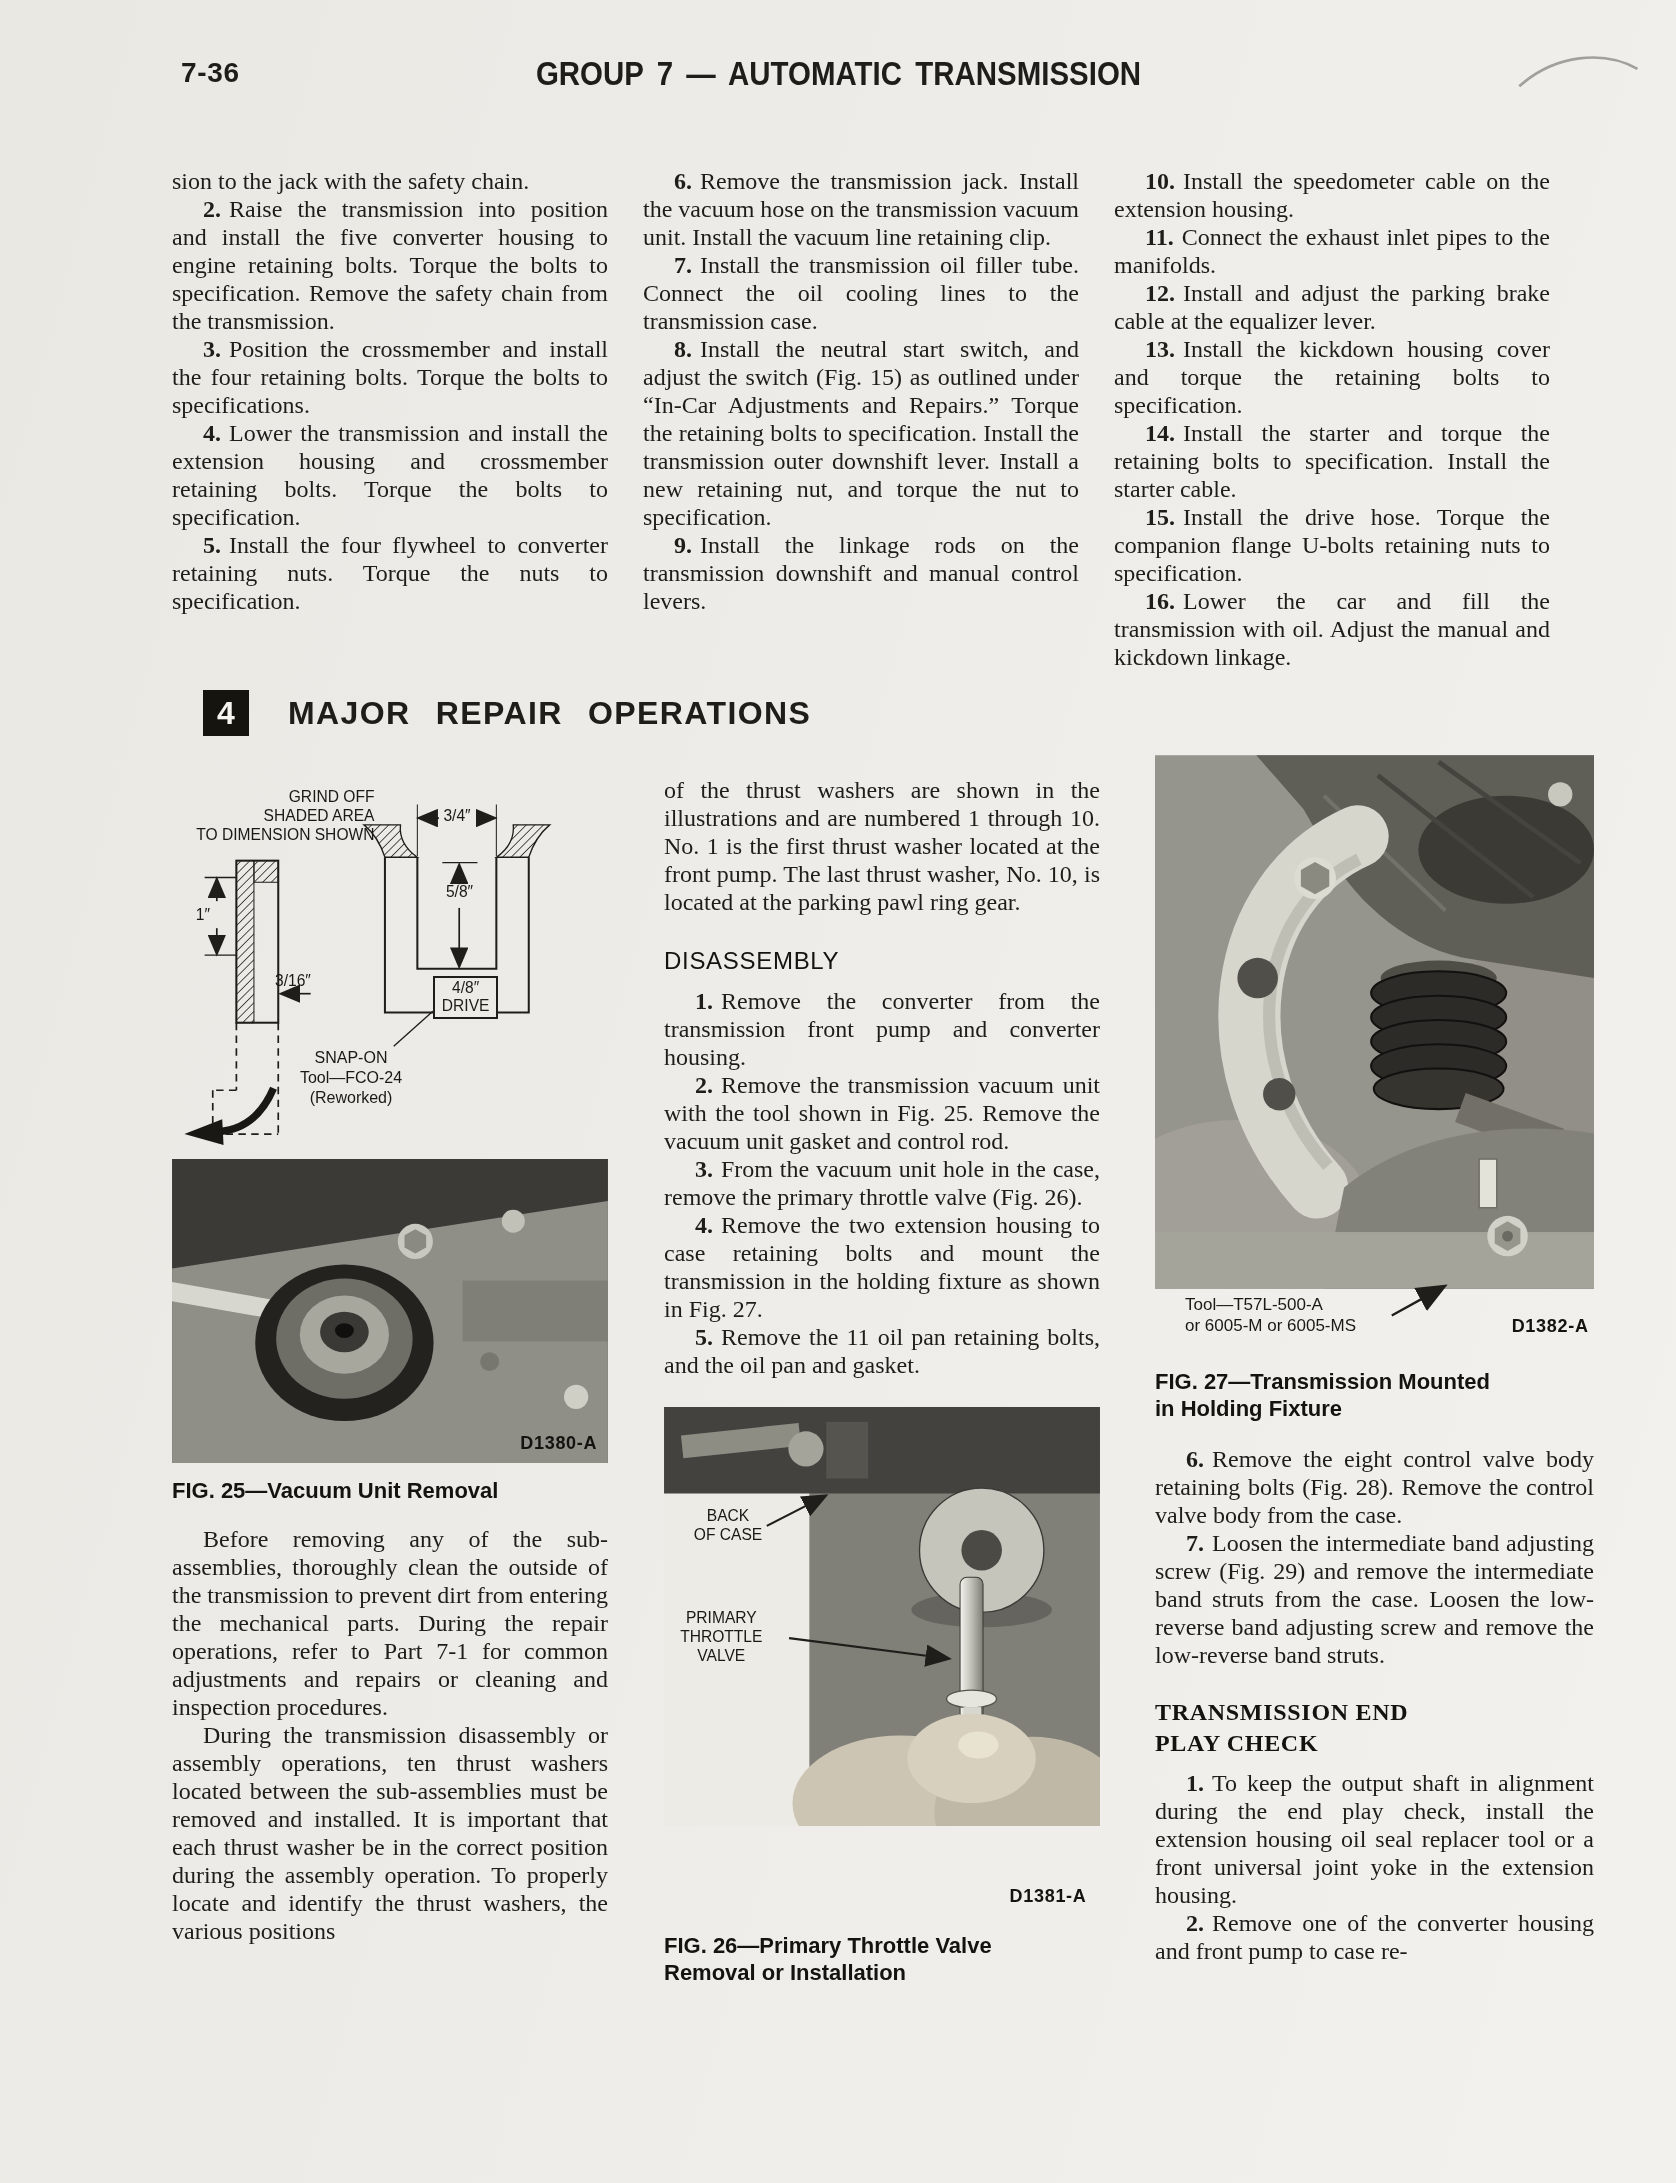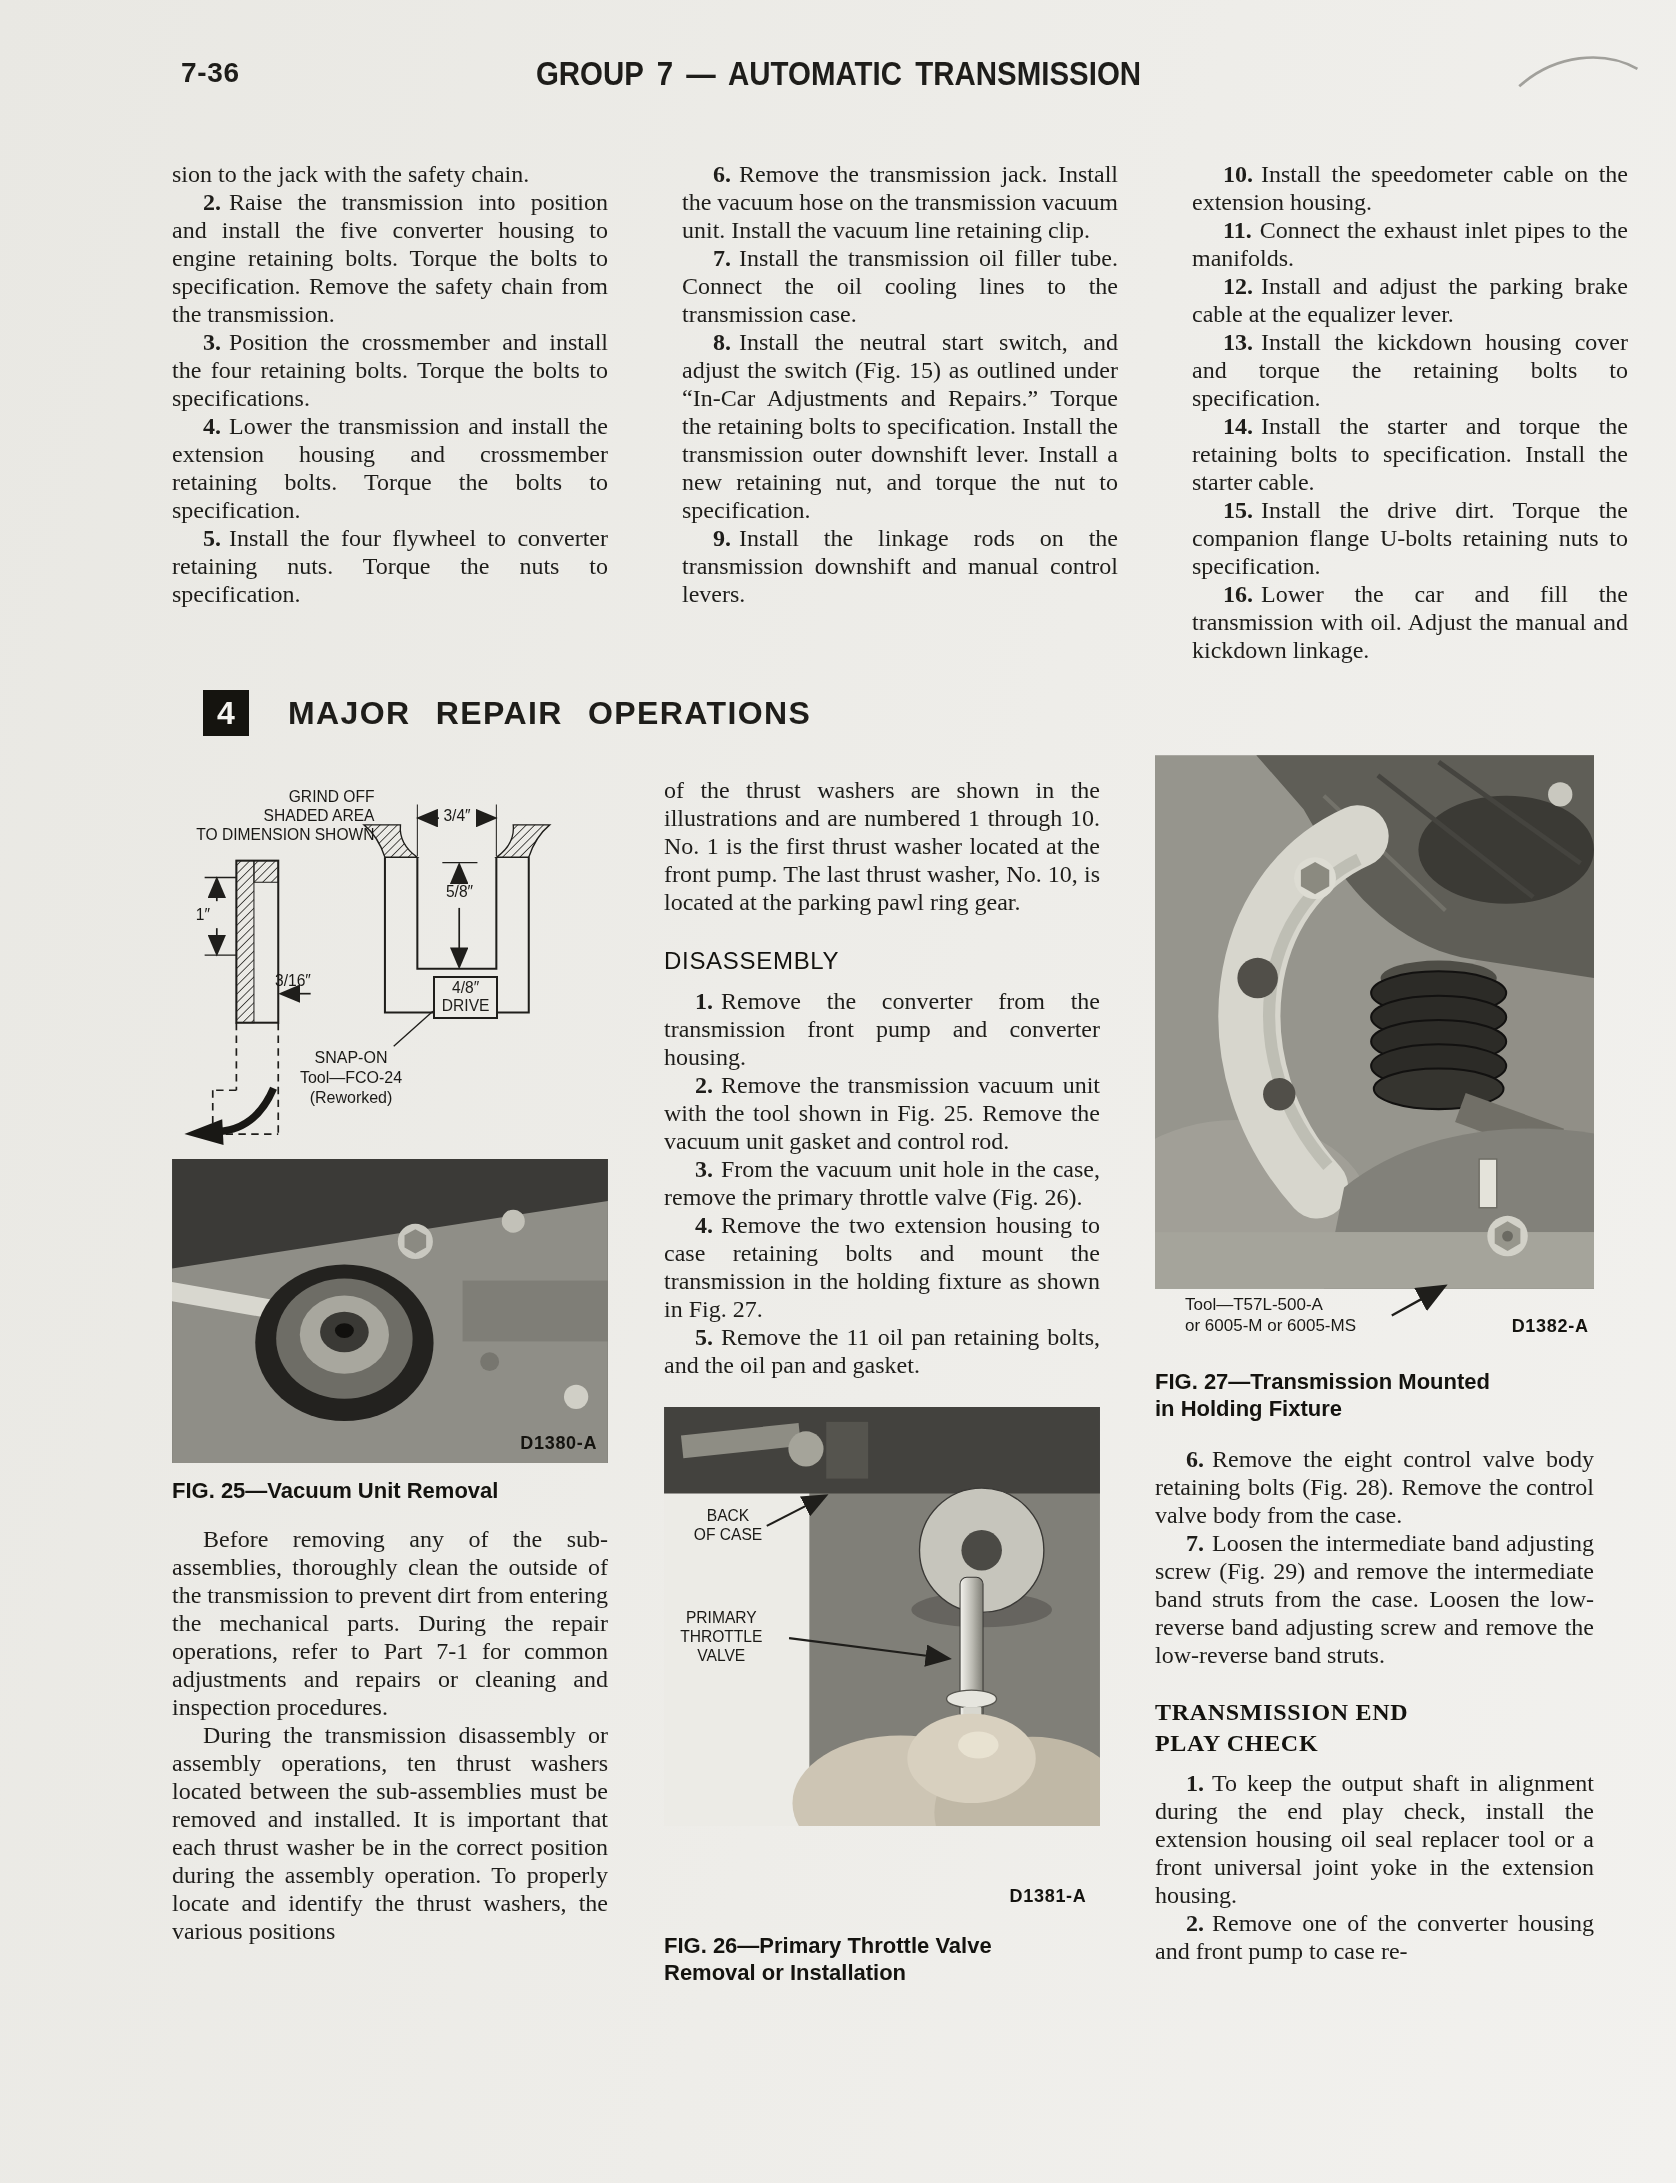--- a/index.html
+++ b/index.html
@@ -19,22 +19,22 @@
     letter-spacing:0; word-spacing:5.4px; transform:scale(0.95,1.08); transform-origin:center top;
   }
   .corner-curl { position:absolute; left:1515px; top:46px; }
 
   .textcol { font-size:24px; line-height:28px; text-align:justify; }
   .para { text-indent:31px; }
   .para.noindent { text-indent:0; }
   .stepnum { font-weight:bold; margin-right:8px; }
 
   .top-grid {
-    position:absolute; left:172px; top:160px; width:1420px;
-    display:grid; grid-template-columns:436px 436px 436px; column-gap:74px;
+    position:absolute; left:172px; top:167px; width:1420px;
+    display:grid; grid-template-columns:436px 436px 436px; column-gap:35px;
   }
 
   .banner { position:absolute; left:203px; top:690px; display:flex; align-items:center; }
   .banner-num {
     width:46px; height:46px; background:#15140f; color:#f6f5f0;
     font-family:"Liberation Sans", sans-serif; font-weight:bold; font-size:32px;
     display:flex; align-items:center; justify-content:center;
   }
   .banner-title {
     margin-left:39px; font-family:"Liberation Sans", sans-serif; font-weight:bold;
@@ -136,21 +136,21 @@
           <p class="para"><b class="stepnum">10.</b><span>Install the speedometer cable on the extension housing.</span></p>
 
           <p class="para"><b class="stepnum">11.</b><span>Connect the exhaust inlet pipes to the manifolds.</span></p>
 
           <p class="para"><b class="stepnum">12.</b><span>Install and adjust the parking brake cable at the equalizer lever.</span></p>
 
           <p class="para"><b class="stepnum">13.</b><span>Install the kickdown housing cover and torque the retaining bolts to specification.</span></p>
 
           <p class="para"><b class="stepnum">14.</b><span>Install the starter and torque the retaining bolts to specification. Install the starter cable.</span></p>
 
-          <p class="para"><b class="stepnum">15.</b><span>Install the drive dirt. Torque the companion flange U-bolts retaining nuts to specification.</span></p>
+          <p class="para"><b class="stepnum">15.</b><span>Install the drive hose. Torque the companion flange U-bolts retaining nuts to specification.</span></p>
 
           <p class="para"><b class="stepnum">16.</b><span>Lower the car and fill the transmission with oil. Adjust the manual and kickdown linkage.</span></p>
         </div>
     </div>
   </div>
 
   <div class="banner">
     <div class="banner-num">4</div>
     <div class="banner-title">MAJOR REPAIR OPERATIONS</div>
   </div>

